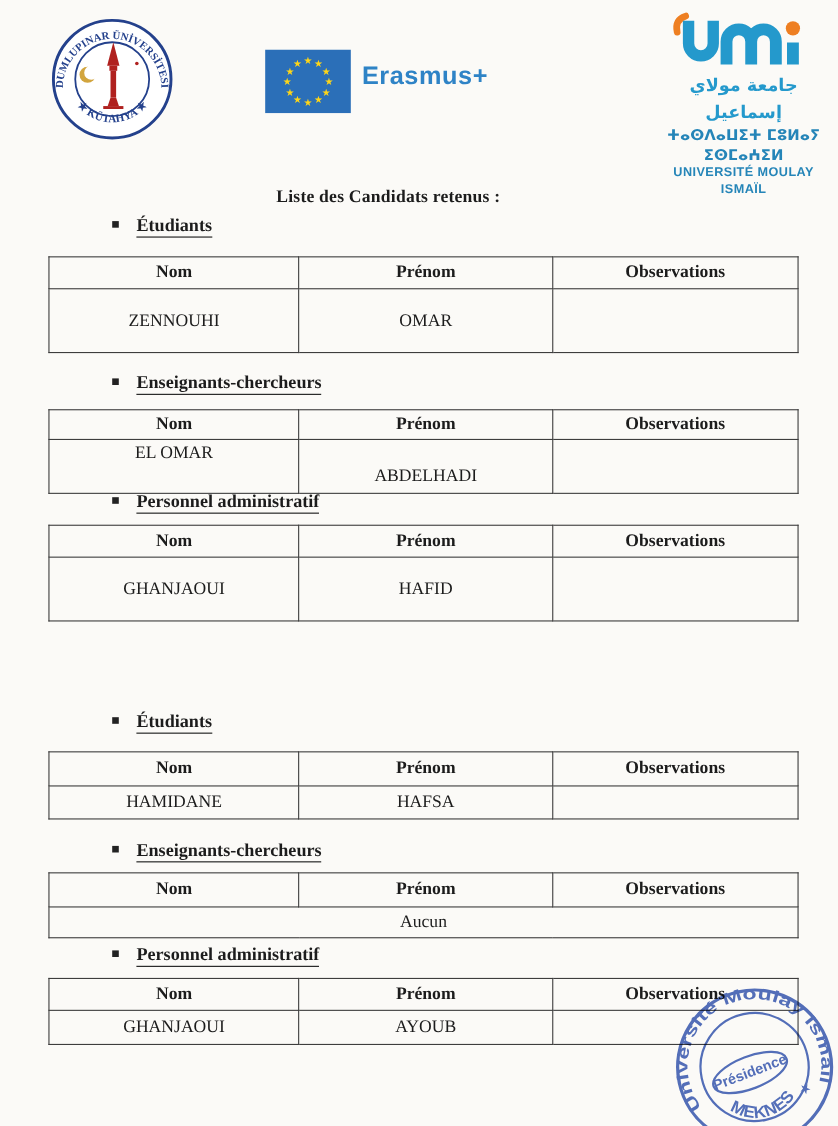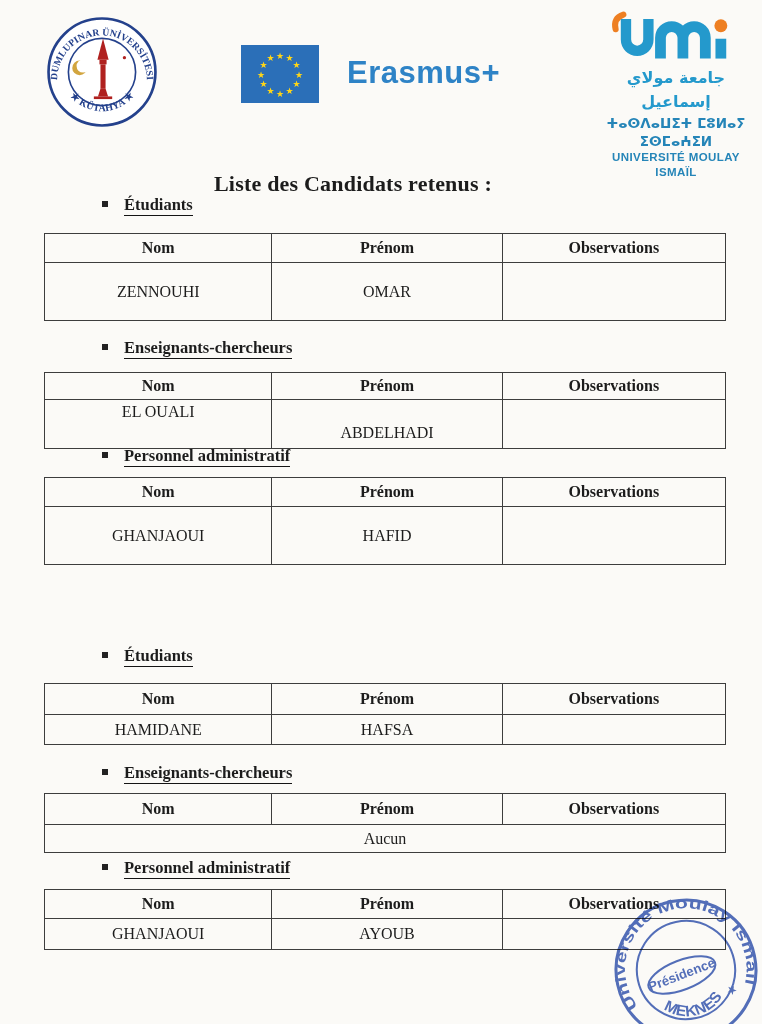--- a/index.html
+++ b/index.html
@@ -12,32 +12,32 @@
     font-family:"Liberation Serif", serif;
     color:#1c1c1c;
   }
 
   
   .seal{position:absolute;left:46px;top:16px;width:112px;height:112px;}
   .erasmus-flag{position:absolute;left:241px;top:45px;}
   .erasmus-label{
     position:absolute;left:329px;top:55px;
     font-family:"Liberation Sans", sans-serif;
-    font-weight:bold;font-size:31px;letter-spacing:.5px;margin-left:18px;
+    font-weight:bold;font-size:23px;letter-spacing:.5px;
   }
   .umi{position:absolute;left:590px;top:10px;width:172px;text-align:center;line-height:1;}
   .umi-word{display:block;margin:0 auto 2px auto;}
   .umi-arabic{display:block;font-family:"DejaVu Sans", sans-serif;font-weight:bold;font-size:16px;line-height:24px;}
   .umi-tifinagh{display:block;font-family:"DejaVu Sans", sans-serif;font-weight:bold;font-size:13.5px;line-height:18px;}
   .umi-latin{display:block;font-family:"Liberation Sans", sans-serif;font-weight:bold;font-size:11.5px;letter-spacing:.4px;line-height:15px;}
 
   
   .list-title{
     position:absolute;left:0;width:706px;text-align:center;
-    font-weight:bold;font-size:22px;letter-spacing:.2px;
+    font-weight:bold;font-size:16px;letter-spacing:.2px;
   }
   .group-heading{position:absolute;left:102px;font-weight:bold;font-size:16.5px;}
   .bullet{
     display:inline-block;width:6px;height:6px;background:#222;
     margin-right:16px;vertical-align:3px;
   }
   .group-heading .hd{
     border-bottom:1.6px solid #141414;padding-bottom:1px;
   }
 
@@ -178,21 +178,21 @@
         <col class="c2">
         <col class="c3">
       </colgroup>
     <tbody>
         <tr>
       <th>Nom</th>
       <th>Prénom</th>
       <th>Observations</th>
     </tr>
     <tr>
-      <td class="cell-high">EL OUALI</td>
+      <td class="cell-high">EL OMAR</td>
       <td class="cell-low">ABDELHADI</td>
       <td></td>
     </tr>
   </tbody>
     </table>
 
   <div id="h3" class="group-heading">
     <span class="bullet"></span><span class="hd">Personnel administratif</span>
   </div>
   <table id="t3" class="doc-table">

